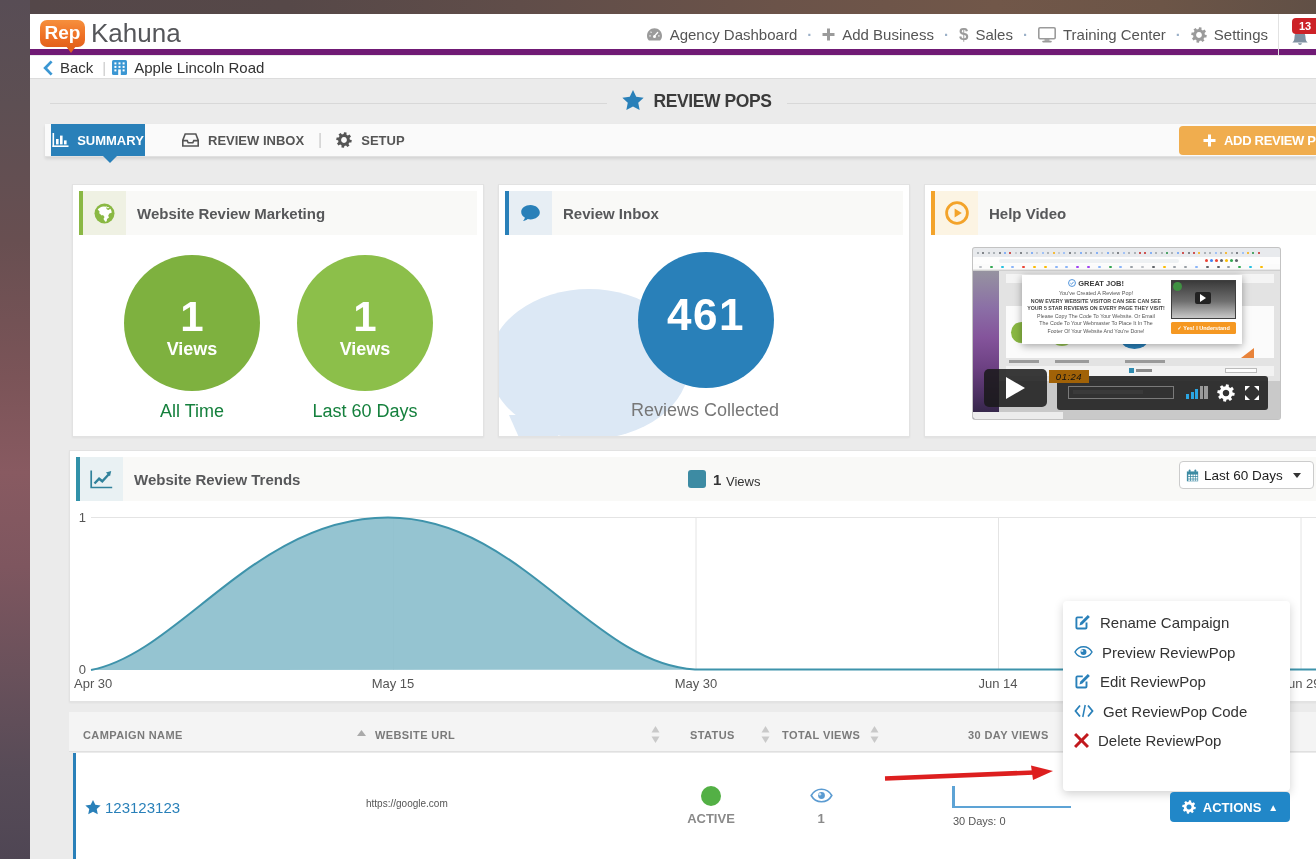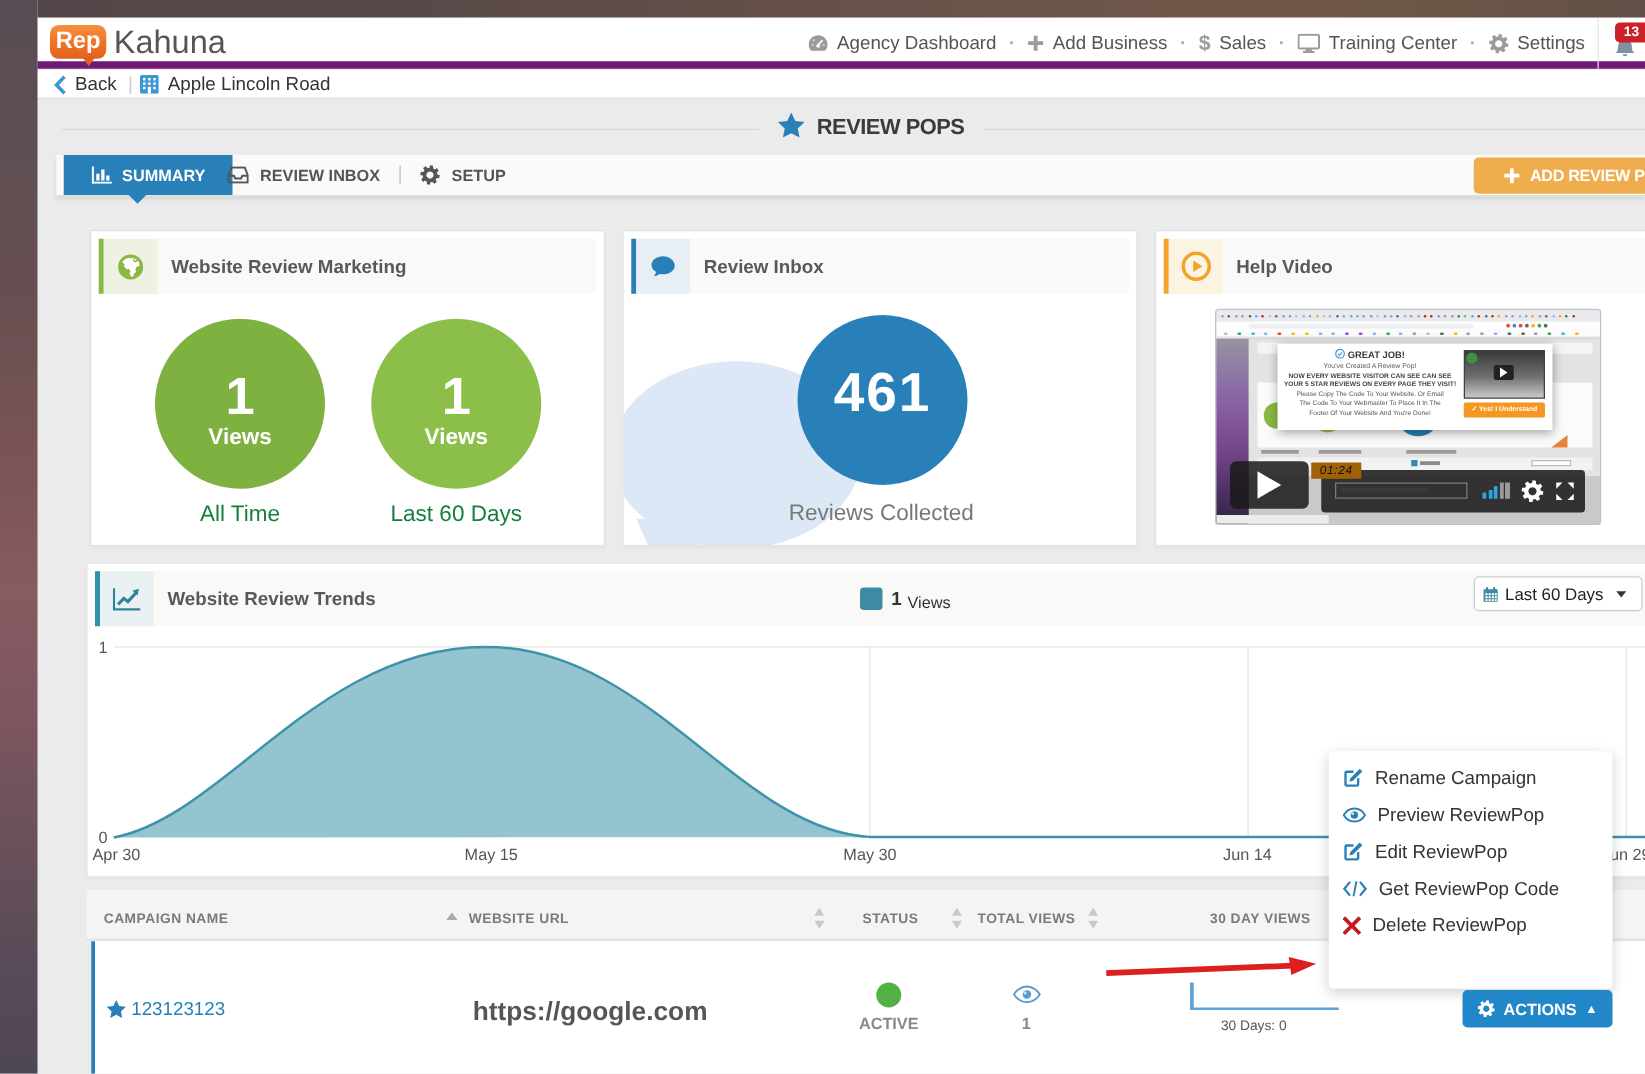--- a/index.html
+++ b/index.html
@@ -32,21 +32,21 @@
   .backbar .inner { position:absolute; left:13px; top:0; height:23px; display:flex; align-items:center; font-size:15px; color:#333; }
 
   
   .title-hr { position:absolute; left:20px; top:89px; width:1266px; height:1px; background:#d8d8d8; }
   .page-title { position:absolute; left:0; top:76px; width:1334px; text-align:center; }
   .page-title .inner { display:inline-block; background:#ebebeb; padding:0 15px; font-size:17.5px; font-weight:bold; color:#3b3b3b; letter-spacing:-0.4px; }
 
   
   .tabstrip { position:absolute; left:15px; top:110px; width:1271px; height:33px; background:#fafafa;
      border-bottom:1px solid #e0e0e0; box-shadow:0 2px 3px rgba(0,0,0,0.10); }
-  .tab-active { position:absolute; left:6px; top:0; width:135px; height:32px; background:#2980b9; color:#fff;
+  .tab-active { position:absolute; left:6px; top:0; width:94px; height:32px; background:#2980b9; color:#fff;
      font-size:13px; font-weight:bold; display:flex; align-items:center; justify-content:center; gap:8px; }
   .tab-tail { position:absolute; left:58px; top:32px; width:0; height:0; border-left:7px solid transparent;
      border-right:7px solid transparent; border-top:7px solid #2980b9; }
   .tab-rest { position:absolute; left:137px; top:0; height:32px; display:flex; align-items:center; font-size:13px; font-weight:bold; color:#555; }
   .addbtn { position:absolute; left:1134px; top:2px; width:182px; height:29px; background:#f0ad4e; border-radius:4px;
      color:#fff; font-size:13px; font-weight:bold; display:flex; align-items:center; justify-content:flex-start; padding-left:24px; gap:8px; letter-spacing:-0.3px; }
 
   
   .card { position:absolute; background:#fff; border:1px solid #e2e2e2; box-shadow:0 1px 2px rgba(0,0,0,0.05); }
   .card-hd { position:absolute; left:6px; top:6px; right:6px; height:44px; background:#f9f9f7; display:flex; align-items:center; }
@@ -382,32 +382,32 @@
         <path d="M4.5 17 8.5 10.5H0.5z" fill="#c9c9c9"></path>
       </svg>
 
   </div>
   <div class="trow"></div>
 
   <svg style="position:absolute; left:55px; top:786px; z-index:3;" width="16" height="15" viewBox="0 0 20 19">
       <path d="M10 0l2.95 6.1 6.75.85-4.95 4.6 1.3 6.65L10 15l-6.05 3.2 1.3-6.65L.3 6.95l6.75-.85z" fill="#2980b9"></path>
     </svg>
   <div style="position:absolute; left:75px; top:785px; font-size:15px; color:#2980b9; z-index:3;">123123123</div>
-  <div style="position:absolute; left:336px; top:784px; width:200px; text-align:right; font-size:21px; font-weight:bold; color:#555; z-index:3;">https://google.com</div>
+  <div style="position:absolute; left:336px; top:784px; width:200px; text-align:left; font-size:10px; font-weight:normal; color:#555; z-index:3;">https://google.com</div>
   <div style="position:absolute; left:671px; top:772px; width:20px; height:20px; border-radius:50%; background:#53b045; z-index:3;"></div>
   <div style="position:absolute; left:641px; top:797px; width:80px; text-align:center; font-size:13px; font-weight:bold; color:#8a8a8a; z-index:3;">ACTIVE</div>
   <svg style="position:absolute; left:780px; top:774px; z-index:3;" width="23" height="15" viewBox="0 0 23 15">
       <path d="M11.5 1.2C6.3 1.2 2.6 5 1.2 7.5 2.6 10 6.3 13.8 11.5 13.8s8.9-3.8 10.3-6.3C20.4 5 16.7 1.2 11.5 1.2z" fill="none" stroke="#5b9bd1" stroke-width="1.6"></path>
       <circle cx="11.5" cy="7.5" r="3.4" fill="#5b9bd1"></circle>
       <circle cx="10" cy="6.3" r="1.3" fill="#cfe2f1"></circle>
     </svg>
   <div style="position:absolute; left:751px; top:797px; width:80px; text-align:center; font-size:13px; font-weight:bold; color:#8a8a8a; z-index:3;">1</div>
   <div style="position:absolute; left:922px; top:772px; width:3px; height:22px; background:#5da3d5; z-index:3;"></div>
   <div style="position:absolute; left:922px; top:792px; width:119px; height:2px; background:#5da3d5; z-index:3;"></div>
-  <div style="position:absolute; left:923px; top:801px; width:100px; text-align:center; font-size:11px; color:#555; z-index:3;">30 Days: 0</div>
+  <div style="position:absolute; left:923px; top:801px; width:100px; font-size:11px; color:#555; z-index:3;">30 Days: 0</div>
 
   <svg style="position:absolute; left:853px; top:750px; z-index:25;" width="175" height="20" viewBox="0 0 175 20">
       <path d="M2 14.5 C 60 12.5, 110 10.5, 151 8.5" stroke="#dd1f1f" stroke-width="4.6" fill="none"></path>
       <path d="M148 1.5l22 5.5-20 9z" fill="#dd1f1f"></path>
     </svg>
 
   <div class="menu">
     <div class="mi"><svg width="17" height="17" viewBox="0 0 17 17">
           <path d="M12.5 8.6v4.9c0 .55-.45 1-1 1H3.4c-.55 0-1-.45-1-1V4.4c0-.55.45-1 1-1h5.4" fill="none" stroke="#2980b9" stroke-width="1.9"></path>
           <path d="M6.3 8.5 13.8 1l2.1 2.1-7.5 7.5-2.9.8z" fill="#2980b9"></path>

